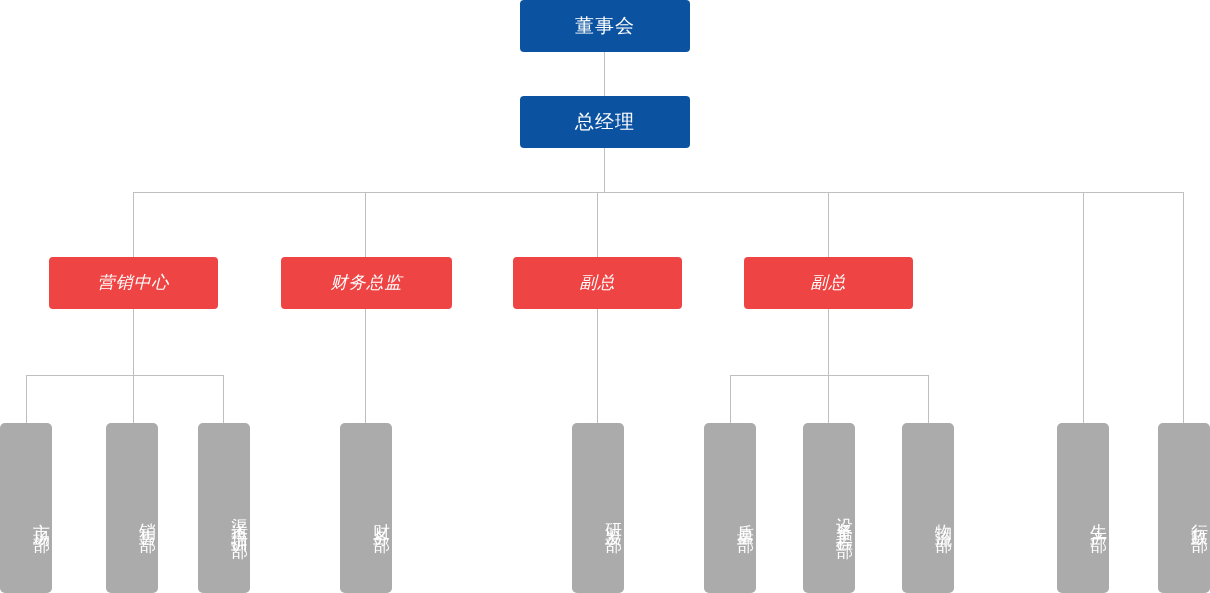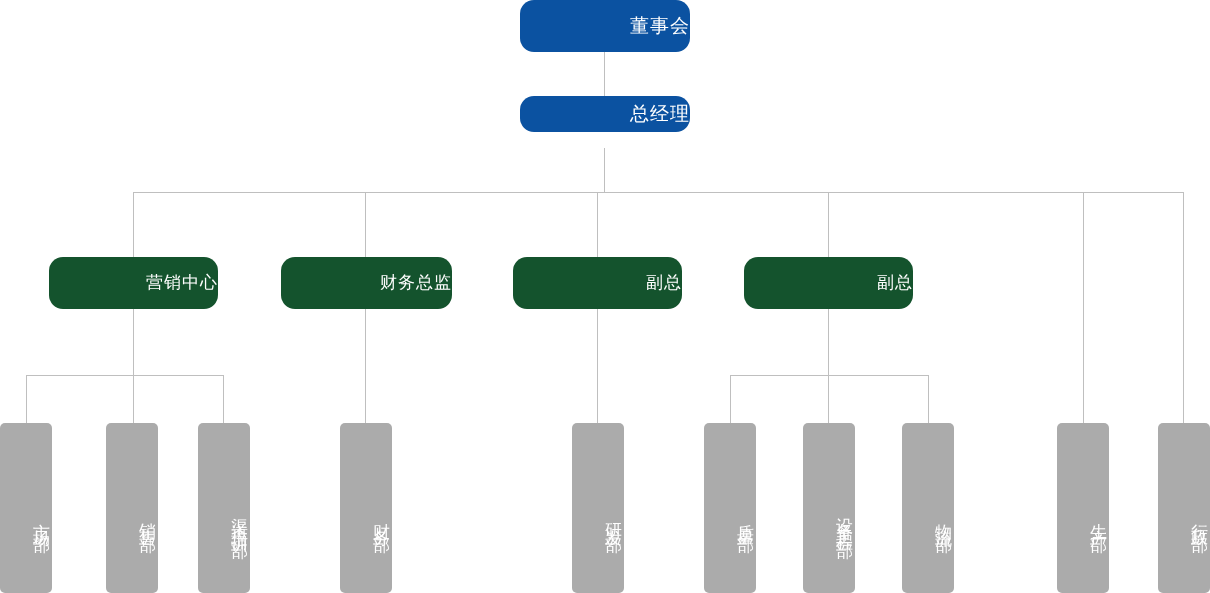--- a/index.html
+++ b/index.html
@@ -13,39 +13,40 @@
   #org-chart {
     position: relative;
     width: 1210px;
     height: 593px;
     background: #ffffff;
     overflow: hidden;
   }
   .node {
     position: absolute;
     box-sizing: border-box;
-    border-radius: 14px;
+    border-radius: 4px;
     display: flex;
     align-items: center;
-    justify-content: flex-end;
+    justify-content: center;
     color: #ffffff;
     text-align: center;
     line-height: 1.25;
     user-select: none;
   }
   .node.level-0,
   .node.level-1 {
     background: #0B52A1;
     font-size: 19px;
     letter-spacing: 1px;
   }
   .node.level-2 {
-    background: #14532d;
+    background: #ef4444;
     font-size: 17px;
     letter-spacing: 1px;
+    font-style: italic;
   }
   .node.level-3 {
     background: #ABABAB;
     font-size: 17px;
     writing-mode: vertical-rl;
     text-orientation: upright;
     letter-spacing: 6px;
     align-items: flex-start;
     justify-content: center;
     padding-top: 22px;
@@ -82,21 +83,21 @@
       <div class="connector v" style="left: 828px; top: 309px; height: 66px; background: rgb(191, 191, 191);"></div>
       <div class="connector h" style="left: 730px; top: 375px; width: 199px; background: rgb(191, 191, 191);"></div>
       <div class="connector v" style="left: 730px; top: 375px; height: 48px; background: rgb(191, 191, 191);"></div>
       <div class="connector v" style="left: 828px; top: 375px; height: 48px; background: rgb(191, 191, 191);"></div>
       <div class="connector v" style="left: 928px; top: 375px; height: 48px; background: rgb(191, 191, 191);"></div>
     </div>
   <div id="node-layer">
       <div class="node level-0" style="left: 520px; top: 0px; width: 170px; height: 52px;">
         <span>董事会</span>
       </div>
-      <div class="node level-1" style="left: 520px; top: 96px; width: 170px; height: 36px;">
+      <div class="node level-1" style="left: 520px; top: 96px; width: 170px; height: 52px;">
         <span>总经理</span>
       </div>
       <div class="node level-2" style="left: 49px; top: 257px; width: 169px; height: 52px;">
         <span>营销中心</span>
       </div>
       <div class="node level-2" style="left: 281px; top: 257px; width: 171px; height: 52px;">
         <span>财务总监</span>
       </div>
       <div class="node level-2" style="left: 513px; top: 257px; width: 169px; height: 52px;">
         <span>副总</span>

